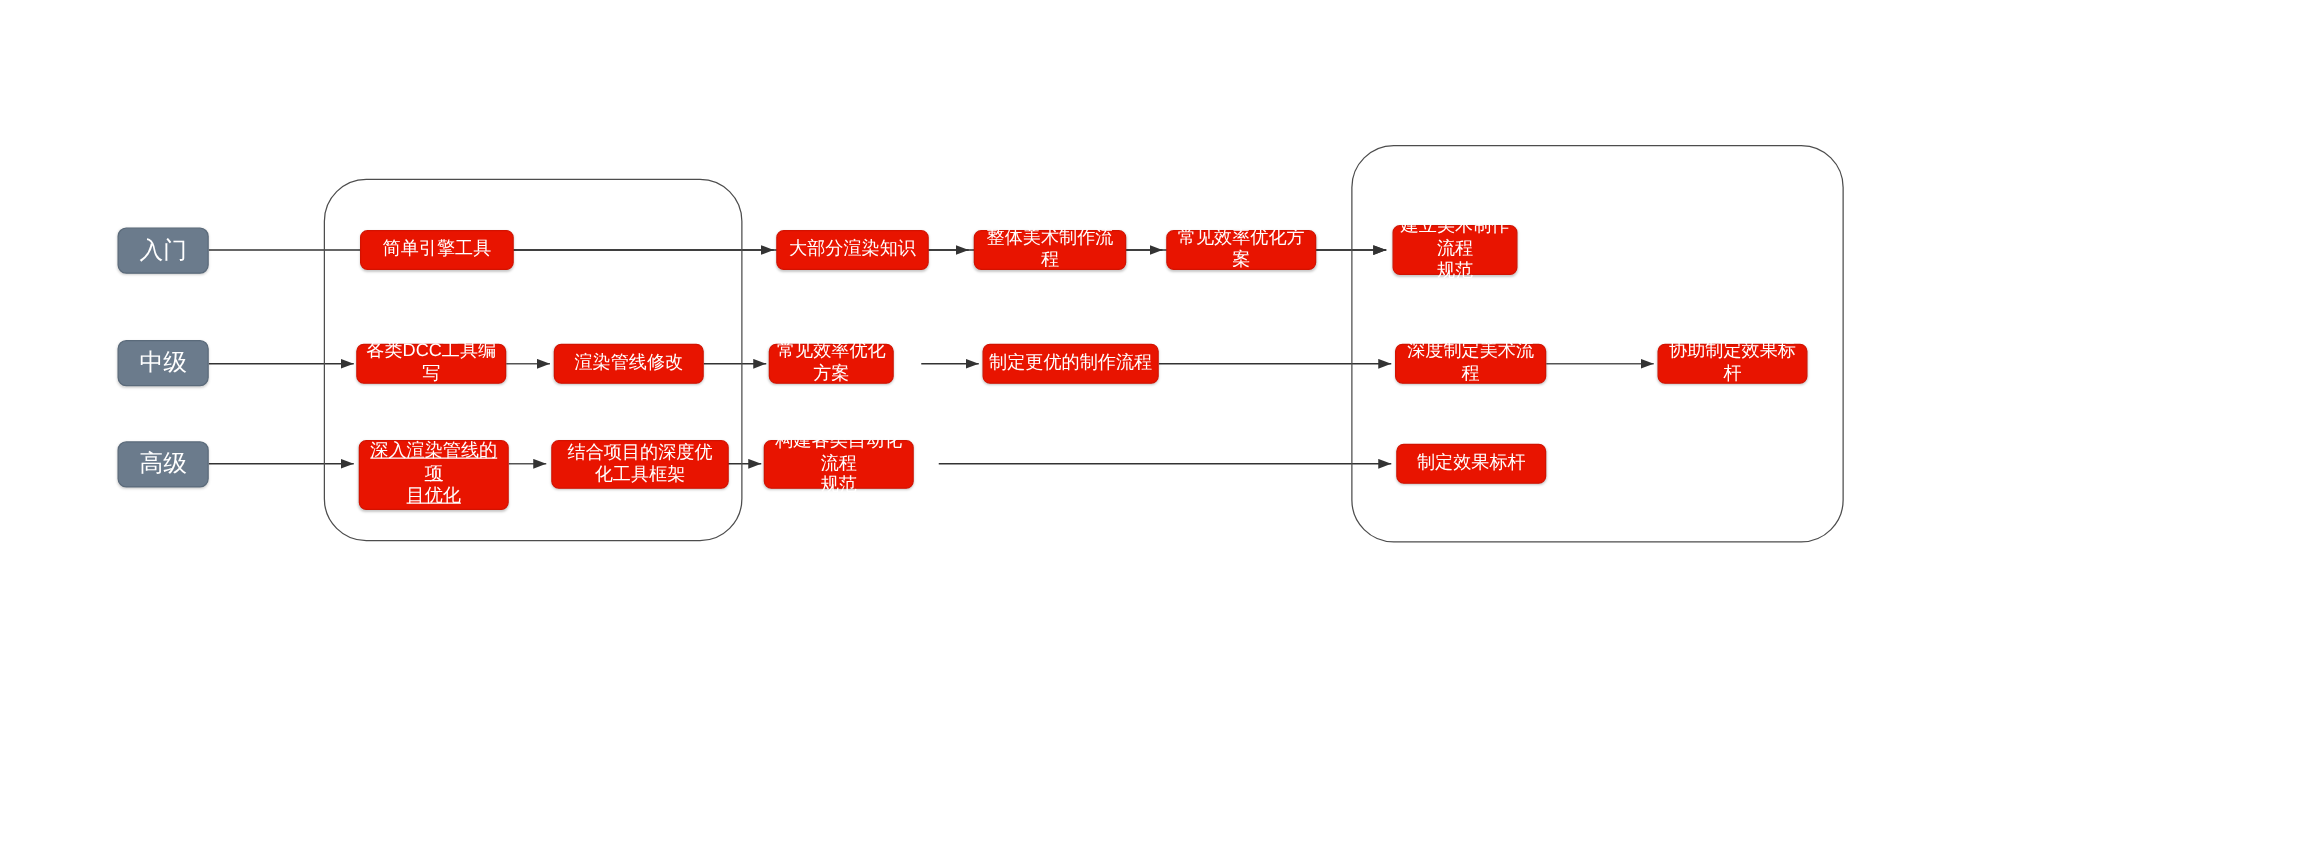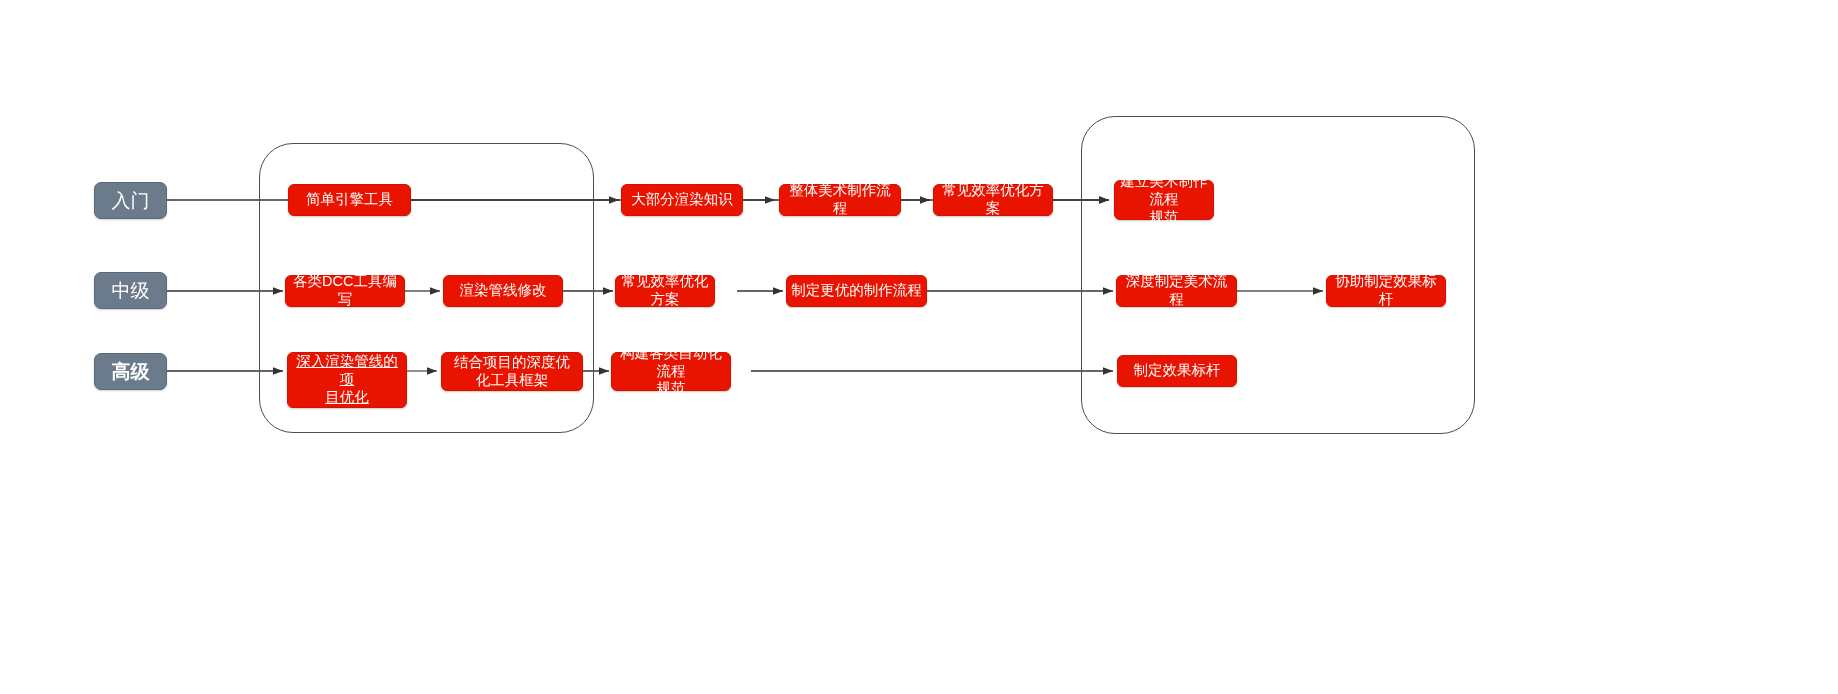--- a/index.html
+++ b/index.html
@@ -100,21 +100,21 @@
 
   <div class="group-box" style="left:259px; top:143px; width:335px; height:290px;"></div>
   <div class="group-box" style="left:1081px; top:116px; width:394px; height:318px;"></div>
 
   <div class="node stage" style="left:94px; top:182px; width:73px; height:37px;">
     <span class="node-label">入门</span>
   </div>
   <div class="node stage" style="left:94px; top:272px; width:73px; height:37px;">
     <span class="node-label">中级</span>
   </div>
-  <div class="node stage" style="left:94px; top:353px; width:73px; height:37px;font-weight:bold;">
+  <div class="node stage" style="left:94px; top:353px; width:73px; height:37px;">
     <span class="node-label">高级</span>
   </div>
 
   <div class="node task" style="left:288px; top:184px; width:123px; height:32px;">
     <span class="node-label">简单引擎工具</span>
   </div>
   <div class="node task" style="left:621px; top:184px; width:122px; height:32px;">
     <span class="node-label">大部分渲染知识</span>
   </div>
   <div class="node task" style="left:779px; top:184px; width:122px; height:32px;">

